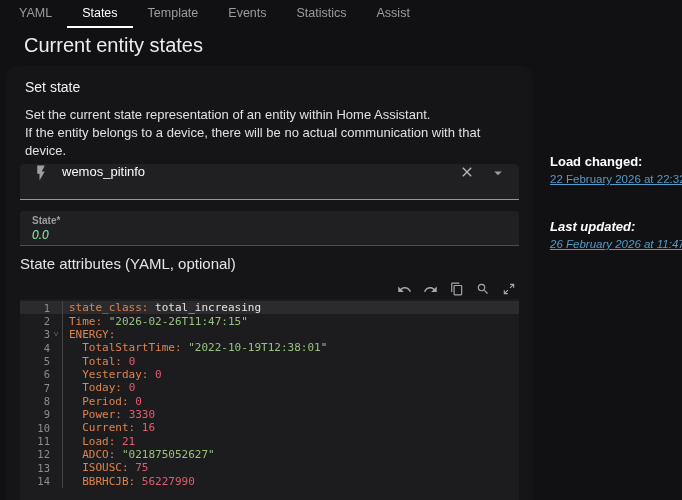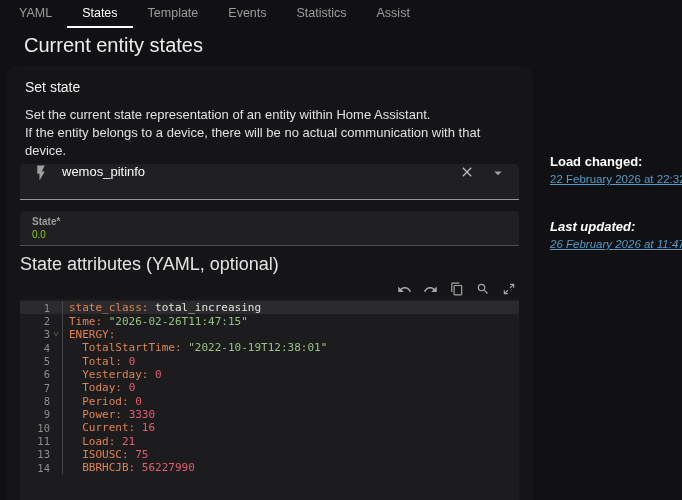--- a/index.html
+++ b/index.html
@@ -46,23 +46,23 @@
     font-family: "DejaVu Sans Mono", monospace; font-size: 11px; color: #9c9c9c;
   }
 
   
   .state-field {
     margin-top: 11px; height: 35px; background: #202023;
     border-radius: 4px 4px 0 0; border-bottom: 1px solid #4d4d4d;
     display: flex; flex-direction: column; justify-content: center; padding: 0 12px; gap: 2px;
   }
   .state-label { font-size: 10px; color: #9c9c9c; font-weight: bold; }
-  .state-value { font-size: 10px; color: #84cc16; }
-
-  .attr-label { margin-top: 11px; font-size: 18px; line-height: 14px; color: #e3e3e3; }
+  .state-value { font-size: 12px; color: #86efac; font-style: italic; }
+
+  .attr-label { margin-top: 11px; font-size: 15px; line-height: 14px; color: #e3e3e3; }
 
   
   .toolbar { margin-top: 9px; height: 18px; display: flex; justify-content: flex-end; align-items: center; gap: 9px; padding-right: 2px; }
   .tb-icon { width: 17px; height: 17px; display: flex; align-items: center; justify-content: center; }
   .tb-icon svg { fill: #a6a6a6; }
 
   
   .editor {
     margin-top: 1px; height: 202px; overflow: hidden; background: #1c1c1e;
     font-family: "DejaVu Sans Mono", monospace; font-size: 11px; padding-top: 2px;
@@ -215,20 +215,25 @@
           <span class="ln">10</span>
           <span class="fold"></span>
           <span class="code"><span class="tk-plain">  </span><span class="tk-key">Current:</span><span class="tk-plain"> </span><span class="tk-num">16</span></span>
         </div>
         <div class="cm-line">
           <span class="ln">11</span>
           <span class="fold"></span>
           <span class="code"><span class="tk-plain">  </span><span class="tk-key">Load:</span><span class="tk-plain"> </span><span class="tk-num">21</span></span>
         </div>
         <div class="cm-line">
+          <span class="ln">12</span>
+          <span class="fold"></span>
+          <span class="code"><span class="tk-plain">  </span><span class="tk-key">ADCO:</span><span class="tk-plain"> </span><span class="tk-str">"021875052627"</span></span>
+        </div>
+        <div class="cm-line">
           <span class="ln">13</span>
           <span class="fold"></span>
           <span class="code"><span class="tk-plain">  </span><span class="tk-key">ISOUSC:</span><span class="tk-plain"> </span><span class="tk-num">75</span></span>
         </div>
         <div class="cm-line">
           <span class="ln">14</span>
           <span class="fold"></span>
           <span class="code"><span class="tk-plain">  </span><span class="tk-key">BBRHCJB:</span><span class="tk-plain"> </span><span class="tk-num">56227990</span></span>
         </div>
       </div>

